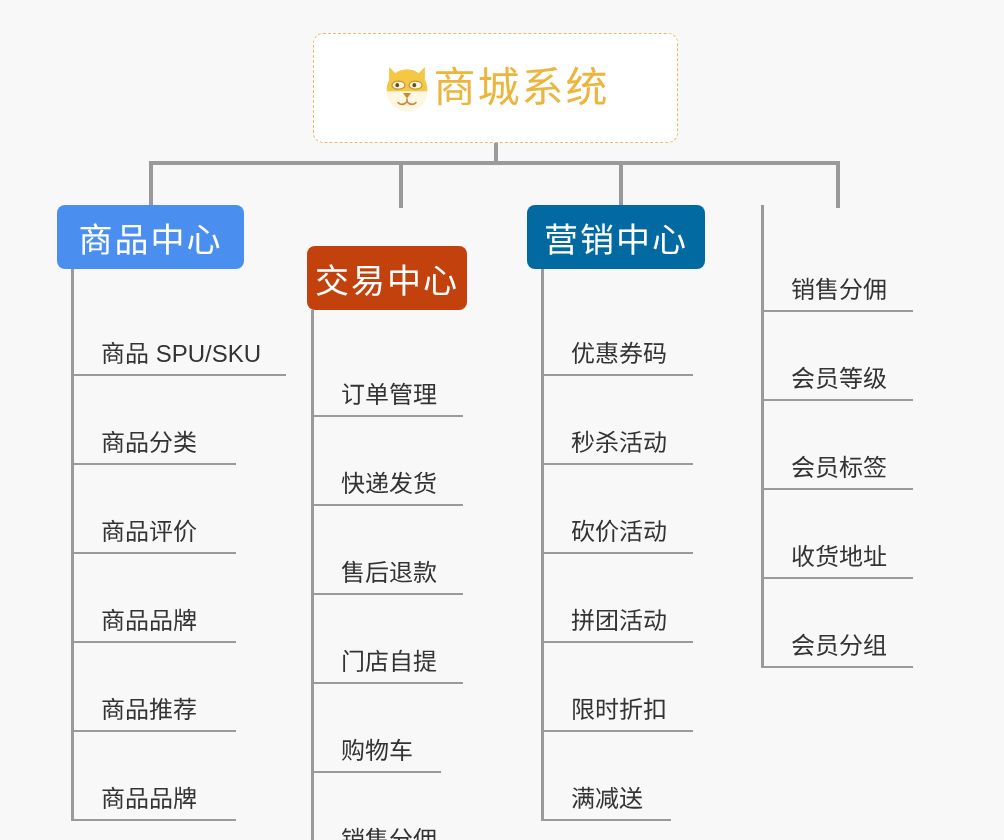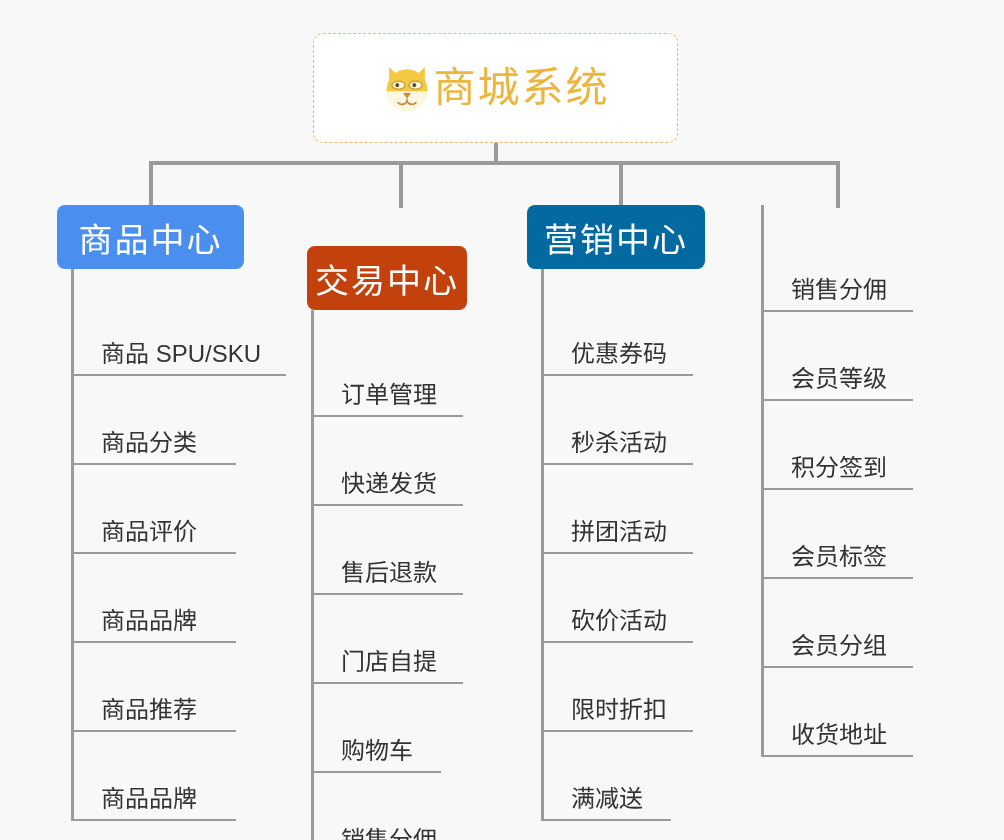--- a/index.html
+++ b/index.html
@@ -251,25 +251,25 @@
       <div class="trunk"></div>
       <div class="leaf">
         <span class="leaf-label">优惠券码</span>
         <span class="leaf-underline"></span>
       </div>
       <div class="leaf">
         <span class="leaf-label">秒杀活动</span>
         <span class="leaf-underline"></span>
       </div>
       <div class="leaf">
+        <span class="leaf-label">砍价活动</span>
+        <span class="leaf-underline"></span>
+      </div>
+      <div class="leaf">
         <span class="leaf-label">拼团活动</span>
-        <span class="leaf-underline"></span>
-      </div>
-      <div class="leaf">
-        <span class="leaf-label">砍价活动</span>
         <span class="leaf-underline"></span>
       </div>
       <div class="leaf">
         <span class="leaf-label">限时折扣</span>
         <span class="leaf-underline"></span>
       </div>
       <div class="leaf">
         <span class="leaf-label">满减送</span>
         <span class="leaf-underline"></span>
       </div>
@@ -281,31 +281,27 @@
       <div class="trunk"></div>
       <div class="leaf">
         <span class="leaf-label">销售分佣</span>
         <span class="leaf-underline"></span>
       </div>
       <div class="leaf">
         <span class="leaf-label">会员等级</span>
         <span class="leaf-underline"></span>
       </div>
       <div class="leaf">
-        <span class="leaf-label">积分签到</span>
-        <span class="leaf-underline"></span>
-      </div>
-      <div class="leaf">
         <span class="leaf-label">会员标签</span>
         <span class="leaf-underline"></span>
       </div>
       <div class="leaf">
+        <span class="leaf-label">收货地址</span>
+        <span class="leaf-underline"></span>
+      </div>
+      <div class="leaf">
         <span class="leaf-label">会员分组</span>
         <span class="leaf-underline"></span>
       </div>
-      <div class="leaf">
-        <span class="leaf-label">收货地址</span>
-        <span class="leaf-underline"></span>
-      </div>
     </div>
   </div>
 
 </div>
 
 </body></html>

